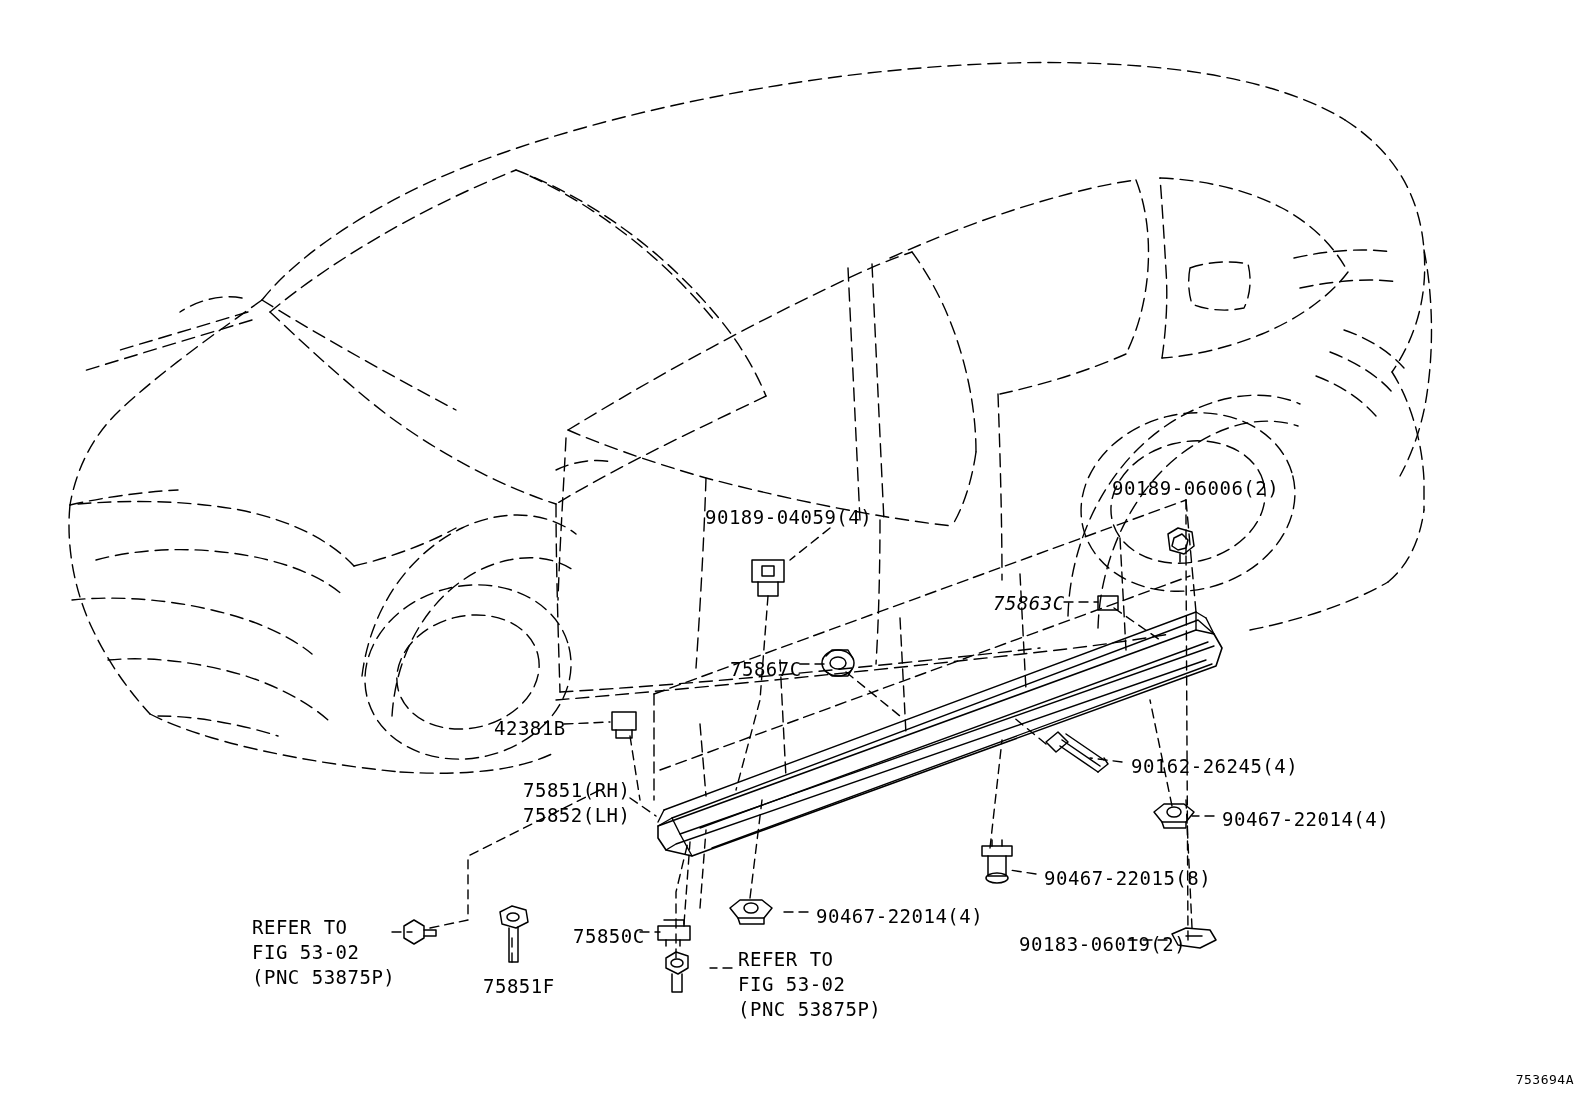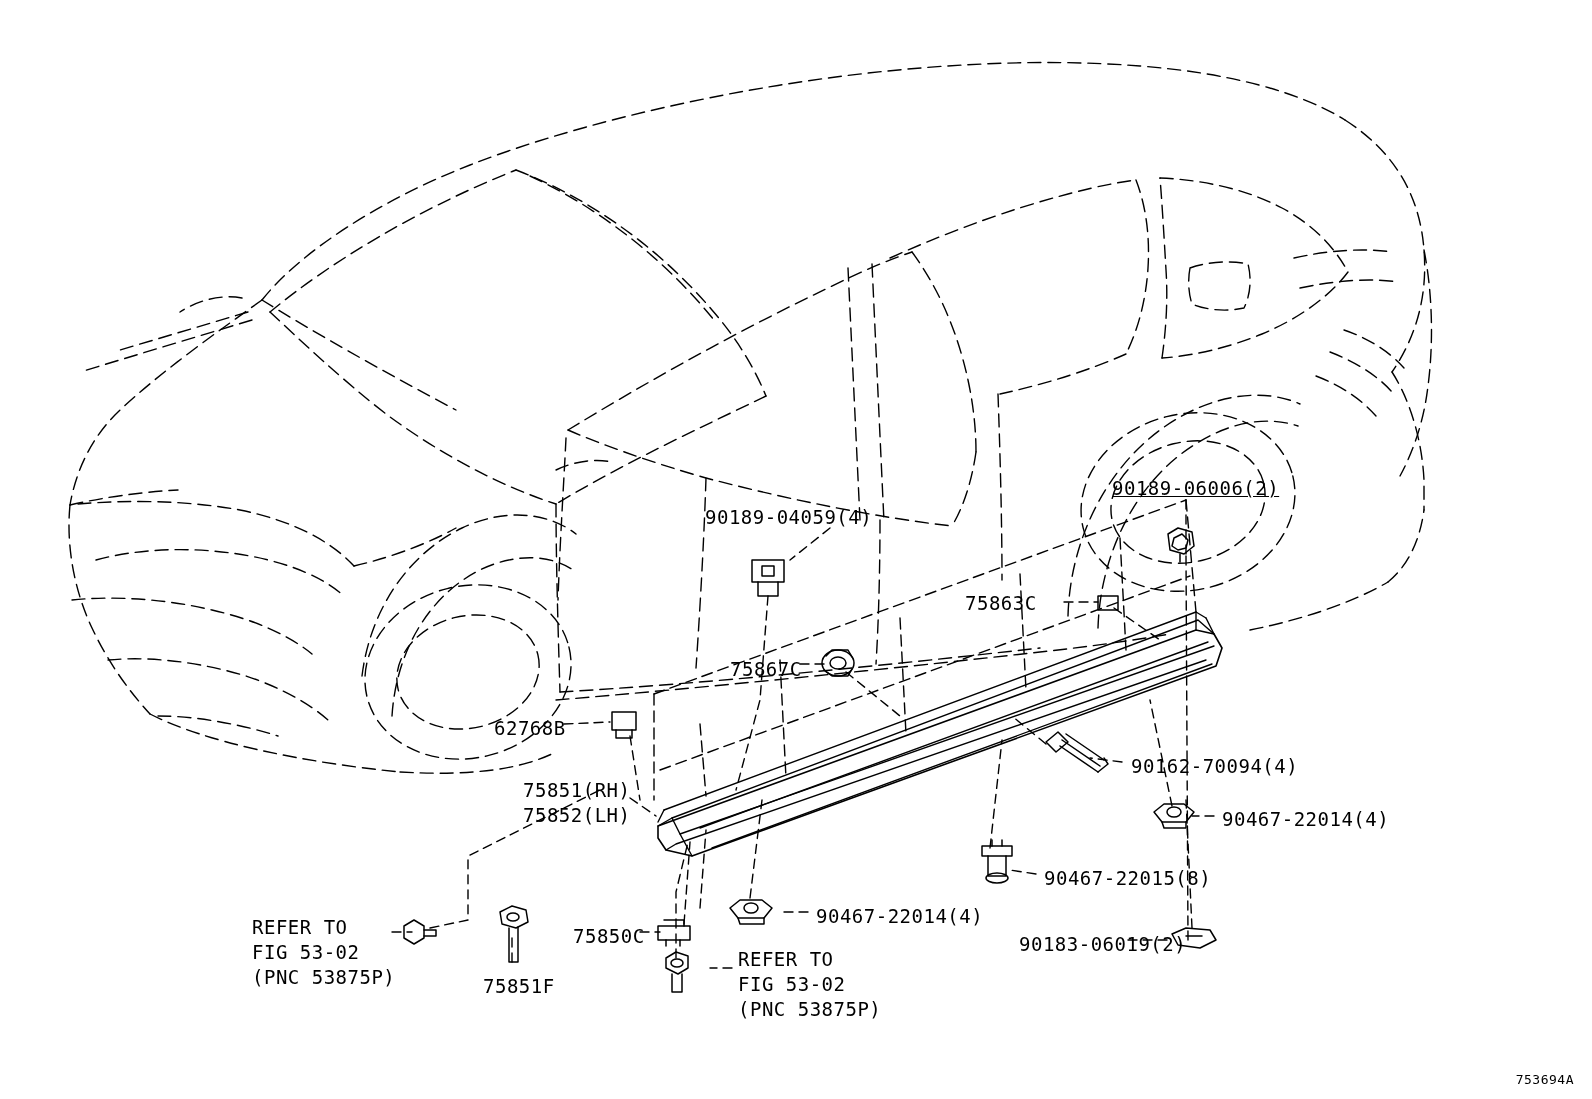--- a/index.html
+++ b/index.html
@@ -301,25 +301,25 @@
       <g stroke-width="1.5">
         <path d="M666,958 L676,952 L688,956 L688,968 L678,974 L666,968 Z"></path>
         <ellipse cx="677" cy="963" rx="6" ry="4"></ellipse>
         <path d="M672,974 L672,992 L682,992 L682,974"></path>
       </g>
 
     </g>
   </svg>
 
   <div class="lbl" style="left:705px; top:506px;">90189-04059(4)</div>
-  <div class="lbl" style="left:1112px; top:477px;text-decoration:underline;">90189-06006(2)</div>
-  <div class="lbl" style="left:965px; top:592px;">75863C</div>
+  <div class="lbl" style="left:1112px; top:477px;">90189-06006(2)</div>
+  <div class="lbl" style="left:993px; top:592px;font-style:italic;">75863C</div>
   <div class="lbl" style="left:730px; top:658px;text-align:right;">75867C</div>
-  <div class="lbl" style="left:494px; top:717px;">62768B</div>
-  <div class="lbl" style="left:1131px; top:755px;">90162-70094(4)</div>
+  <div class="lbl" style="left:494px; top:717px;">42381B</div>
+  <div class="lbl" style="left:1131px; top:755px;">90162-26245(4)</div>
   <div class="lbl" style="left:1222px; top:808px;">90467-22014(4)</div>
   <div class="lbl multi" style="left:523px; top:778px;">75851(RH)
 75852(LH)</div>
   <div class="lbl" style="left:1044px; top:867px;">90467-22015(8)</div>
   <div class="lbl" style="left:816px; top:905px;">90467-22014(4)</div>
   <div class="lbl" style="left:573px; top:925px;">75850C</div>
   <div class="lbl" style="left:983px; top:933px;margin-left:36px;">90183-06019(2)</div>
   <div class="lbl multi" style="left:252px; top:915px;">REFER TO
 FIG 53-02
 (PNC 53875P)</div>

